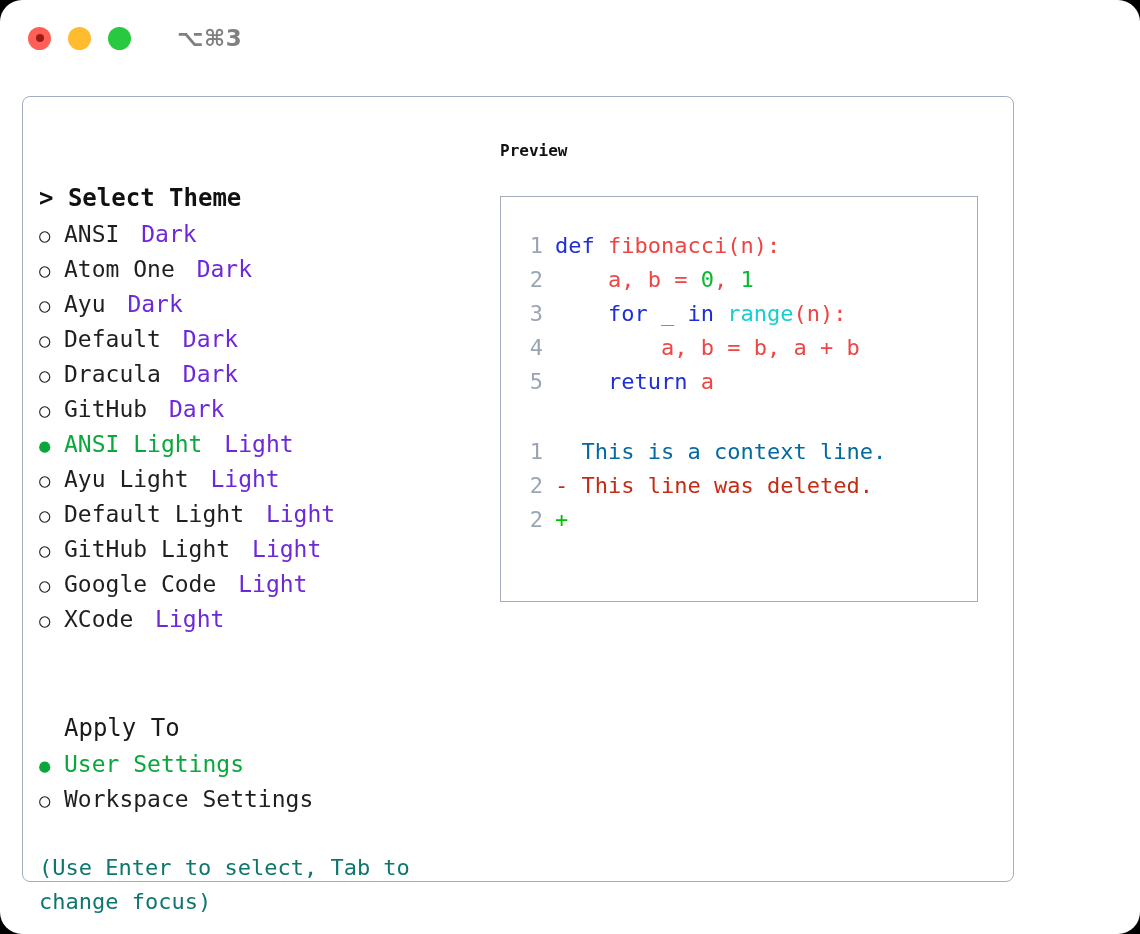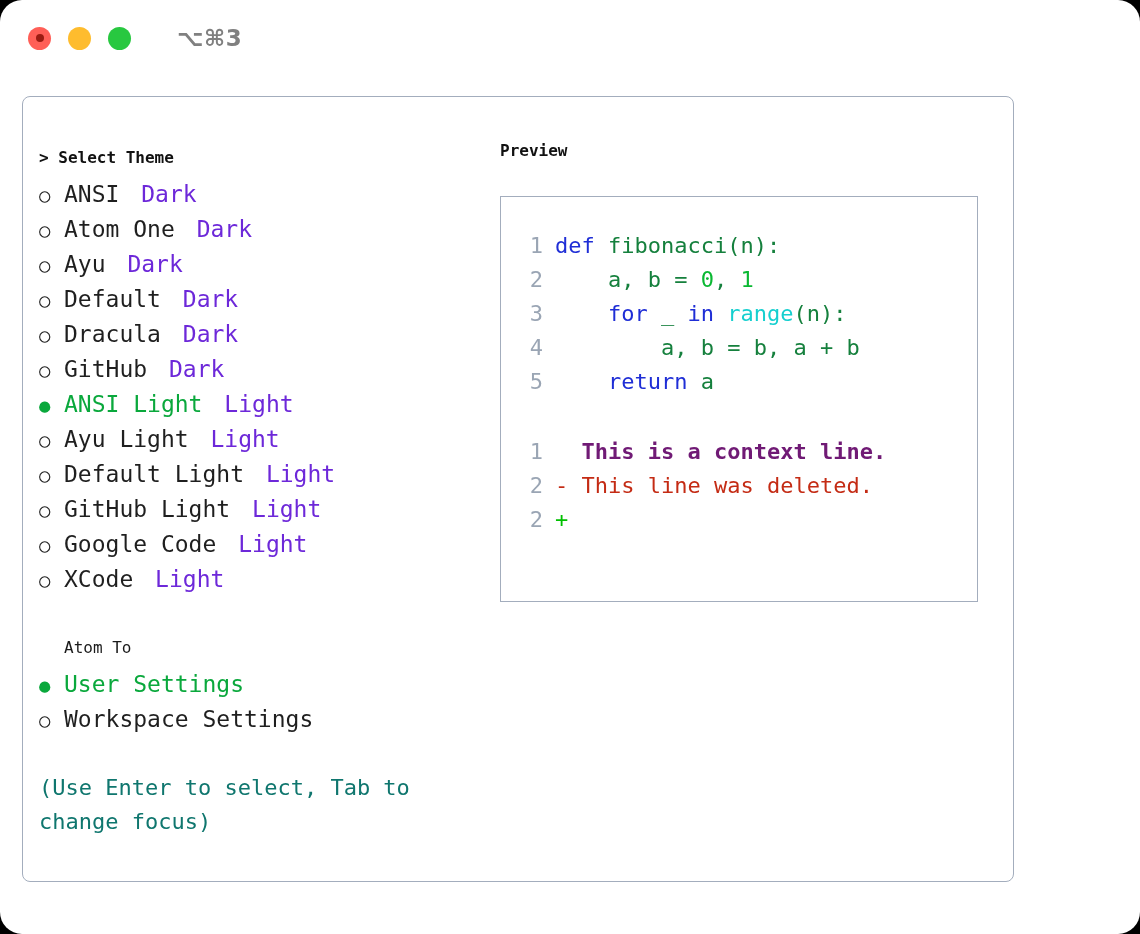--- a/index.html
+++ b/index.html
@@ -72,25 +72,26 @@
     display: flex;
   }
 
   
   .left-col {
     width: 478px;
     padding: 44px 0 0 16px;
   }
 
   .section-title {
-    font-size: 16px;
+    font-size: 24px;
     font-weight: bold;
     color: #111111;
     white-space: pre;
     line-height: 34px;
+    margin-top: 40px;
   }
   .section-title.plain {
     font-weight: normal;
     color: #1a1a1a;
   }
 
   .opt-list { margin-top: 2px; }
 
   .opt {
     display: flex;
@@ -153,22 +154,22 @@
   .lineno {
     width: 28px;
     flex: 0 0 28px;
     text-align: right;
     color: #9aa5b4;
     margin-right: 12px;
   }
   .tok-kw      { color: #1f2ed6; }
   .tok-builtin { color: #15cfcf; }
   .tok-num     { color: #0ab832; }
-  .tok-plain   { color: #15803d; }
-  .tok-ctx     { color: #701a75; font-weight: bold; }
+  .tok-plain   { color: #ef4444; }
+  .tok-ctx     { color: #0369a1; }
   .tok-del     { color: #c42b14; }
   .tok-add     { color: #00c000; }
 
   .diff-gap { height: 36px; }
 </style>
 </head>
 <body>
 
 <div class="window">
 
@@ -237,21 +238,21 @@
           </div>
 
           <div class="opt">
             <span class="bullet">○</span><span class="opt-label">XCode</span><span class="opt-variant"> <span>Light</span></span>
           </div>
 
         </div>
 
         <div class="spacer-28"></div>
 
-        <div class="section-title plain" style="padding-left:25px;">Atom To</div>
+        <div class="section-title plain" style="padding-left:25px;">Apply To</div>
 
         <div class="opt-list">
           <div class="opt selected">
             <span class="bullet">●</span><span class="opt-label">User Settings</span>
           </div>
           <div class="opt">
             <span class="bullet">○</span><span class="opt-label">Workspace Settings</span>
           </div>
         </div>
 

